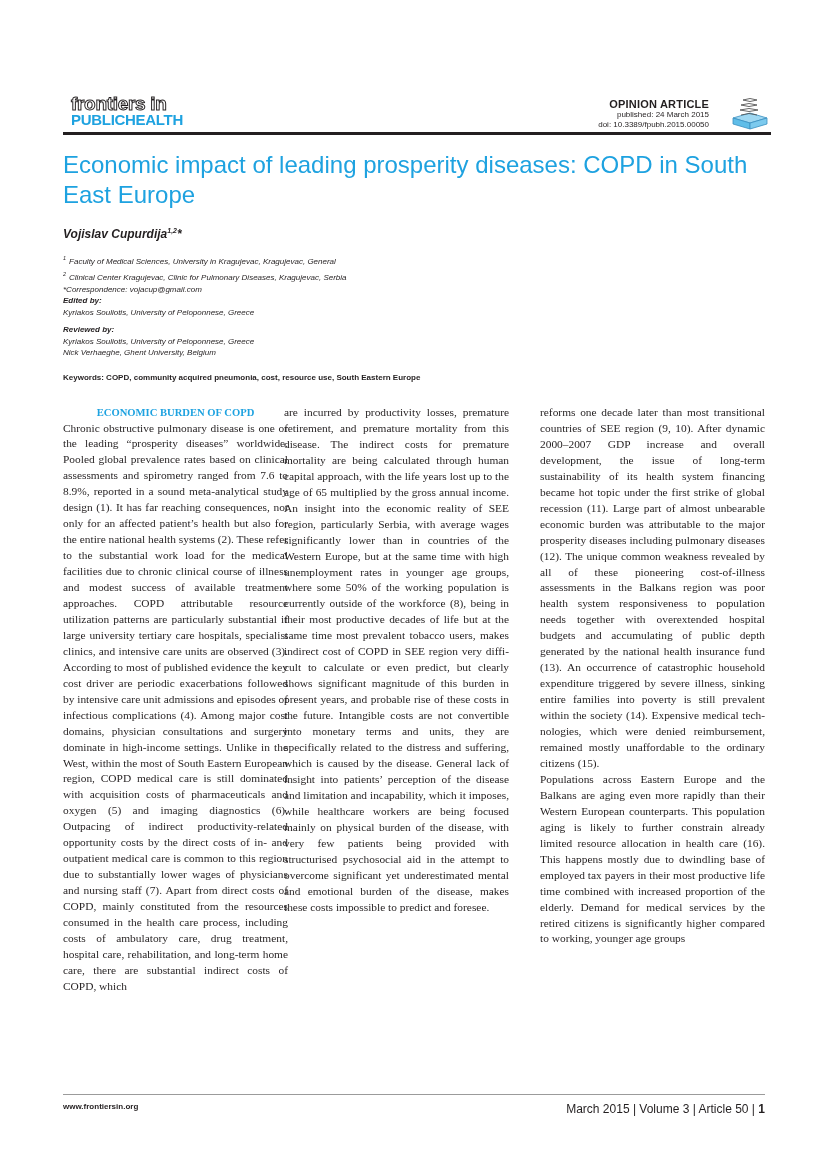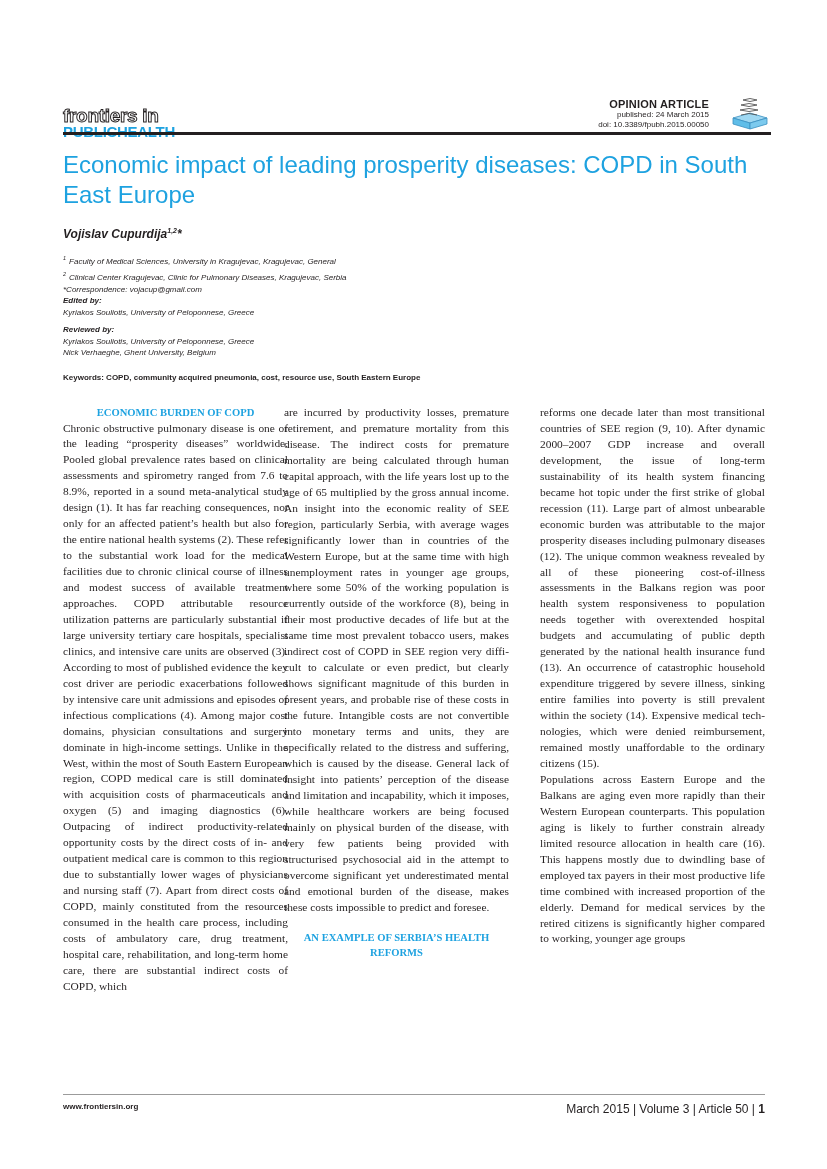--- a/index.html
+++ b/index.html
@@ -1,19 +1,19 @@
 <!DOCTYPE html>
 <html><head>
   <meta charset="utf-8">
   <style>
     html, body { margin: 0; padding: 0; background: #ffffff; }
     body { width: 827px; height: 1169px; position: relative; overflow: hidden; font-family: "Liberation Serif", serif; color: #231f20; }
 
     .header { position: absolute; left: 63px; top: 96px; width: 708px; height: 40px; }
-    .logo { position: absolute; left: 0; top: 0; margin-top: 12px; }
+    .logo { position: absolute; left: 8px; top: 0; }
     .logo-top { font-family: "Liberation Sans", sans-serif; font-size: 19px; line-height: 16px; color: #fff; -webkit-text-stroke: 1px #231f20; letter-spacing: -0.3px; font-weight: bold; }
     .logo-bottom { font-family: "Liberation Sans", sans-serif; font-size: 15px; line-height: 16px; font-weight: bold; color: #1ea2e0; letter-spacing: -0.3px; }
     .header-rule { position: absolute; left: 0; top: 36px; width: 708px; height: 3px; background: #231f20; }
 
     .article-meta { position: absolute; right: 62px; top: 2px; text-align: right; font-family: "Liberation Sans", sans-serif; }
     .article-type { font-weight: bold; font-size: 11px; line-height: 12px; color: #231f20; letter-spacing: 0.2px; }
     .article-line { font-size: 8px; line-height: 10px; color: #231f20; }
 
     .journal-icon { position: absolute; right: 0; top: 0; width: 42px; height: 34px; }
 
@@ -100,21 +100,20 @@
 
 <div class="keywords">Keywords: COPD, community acquired pneumonia, cost, resource use, South Eastern Europe</div>
 
 <div class="col col1">
   <h2 class="sec-head">ECONOMIC BURDEN OF COPD</h2>
   <p>Chronic obstructive pulmonary disease is one of the leading “prosperity diseases” worldwide. Pooled global prevalence rates based on clinical assessments and spirom­etry ranged from 7.6 to 8.9%, reported in a sound meta-analytical study design (1). It has far reaching consequences, not only for an affected patient’s health but also for the entire national health systems (2). These refer to the substantial work load for the medical facilities due to chronic clin­ical course of illness and modest success of available treatment approaches. COPD attributable resource utilization patterns are particularly substantial if large univer­sity tertiary care hospitals, specialist clin­ics, and intensive care units are observed (3). According to most of published evi­dence the key cost driver are periodic exac­erbations followed by intensive care unit admissions and episodes of infectious com­plications (4). Among major cost domains, physician consultations and surgery dom­inate in high-income settings. Unlike in the West, within the most of South East­ern European region, COPD medical care is still dominated with acquisition costs of pharmaceuticals and oxygen (5) and imag­ing diagnostics (6). Outpacing of indirect productivity-related opportunity costs by the direct costs of in- and outpatient med­ical care is common to this region due to substantially lower wages of physicians and nursing staff (7). Apart from direct costs of COPD, mainly constituted from the resources consumed in the health care process, including costs of ambulatory care, drug treatment, hospital care, rehabilita­tion, and long-term home care, there are substantial indirect costs of COPD, which</p>
 </div>
 
 <div class="col col2">
   <p>are incurred by productivity losses, prema­ture retirement, and premature mortality from this disease. The indirect costs for premature mortality are being calculated through human capital approach, with the life years lost up to the age of 65 multiplied by the gross annual income. An insight into the economic reality of SEE region, particularly Serbia, with average wages sig­nificantly lower than in countries of the Western Europe, but at the same time with high unemployment rates in younger age groups, where some 50% of the work­ing population is currently outside of the workforce (8), being in their most produc­tive decades of life but at the same time most prevalent tobacco users, makes indi­rect cost of COPD in SEE region very diffi­cult to calculate or even predict, but clearly shows significant magnitude of this bur­den in present years, and probable rise of these costs in the future. Intangible costs are not convertible into monetary terms and units, they are specifically related to the distress and suffering, which is caused by the disease. General lack of insight into patients’ perception of the disease and lim­itation and incapability, which it imposes, while healthcare workers are being focused mainly on physical burden of the dis­ease, with very few patients being provided with structurised psychosocial aid in the attempt to overcome significant yet under­estimated mental and emotional burden of the disease, makes these costs impossible to predict and foresee.</p>
-  <h2 class="sec-head sec-gap">AN EXAMPLE OF SERBIA’S HEALTH REFORMS</h2>
 </div>
 
 <div class="col col3">
   <p>reforms one decade later than most tran­sitional countries of SEE region (9, 10). After dynamic 2000–2007 GDP increase and overall development, the issue of long-term sustainability of its health system financing became hot topic under the first strike of global recession (11). Large part of almost unbearable economic burden was attributable to the major prosperity dis­eases including pulmonary diseases (12). The unique common weakness revealed by all of these pioneering cost-of-illness assessments in the Balkans region was poor health system responsiveness to popula­tion needs together with overextended hos­pital budgets and accumulating of pub­lic depth generated by the national health insurance fund (13). An occurrence of catastrophic household expenditure trig­gered by severe illness, sinking entire fam­ilies into poverty is still prevalent within the society (14). Expensive medical tech­nologies, which were denied reimburse­ment, remained mostly unaffordable to the ordinary citizens (15).</p>
   <p>Populations across Eastern Europe and the Balkans are aging even more rapidly than their Western European counterparts. This population aging is likely to further con­strain already limited resource allocation in health care (16). This happens mostly due to dwindling base of employed tax payers in their most productive life time combined with increased proportion of the elderly. Demand for medical services by the retired citizens is significantly higher compared to working, younger age groups</p>
 </div>
 
 <div class="footer-rule"></div>
 <div class="footer-left">www.frontiersin.org</div>
 <div class="footer-right"><span>March 2015 | Volume 3 | Article 50 | </span><span class="pg">1</span></div>

